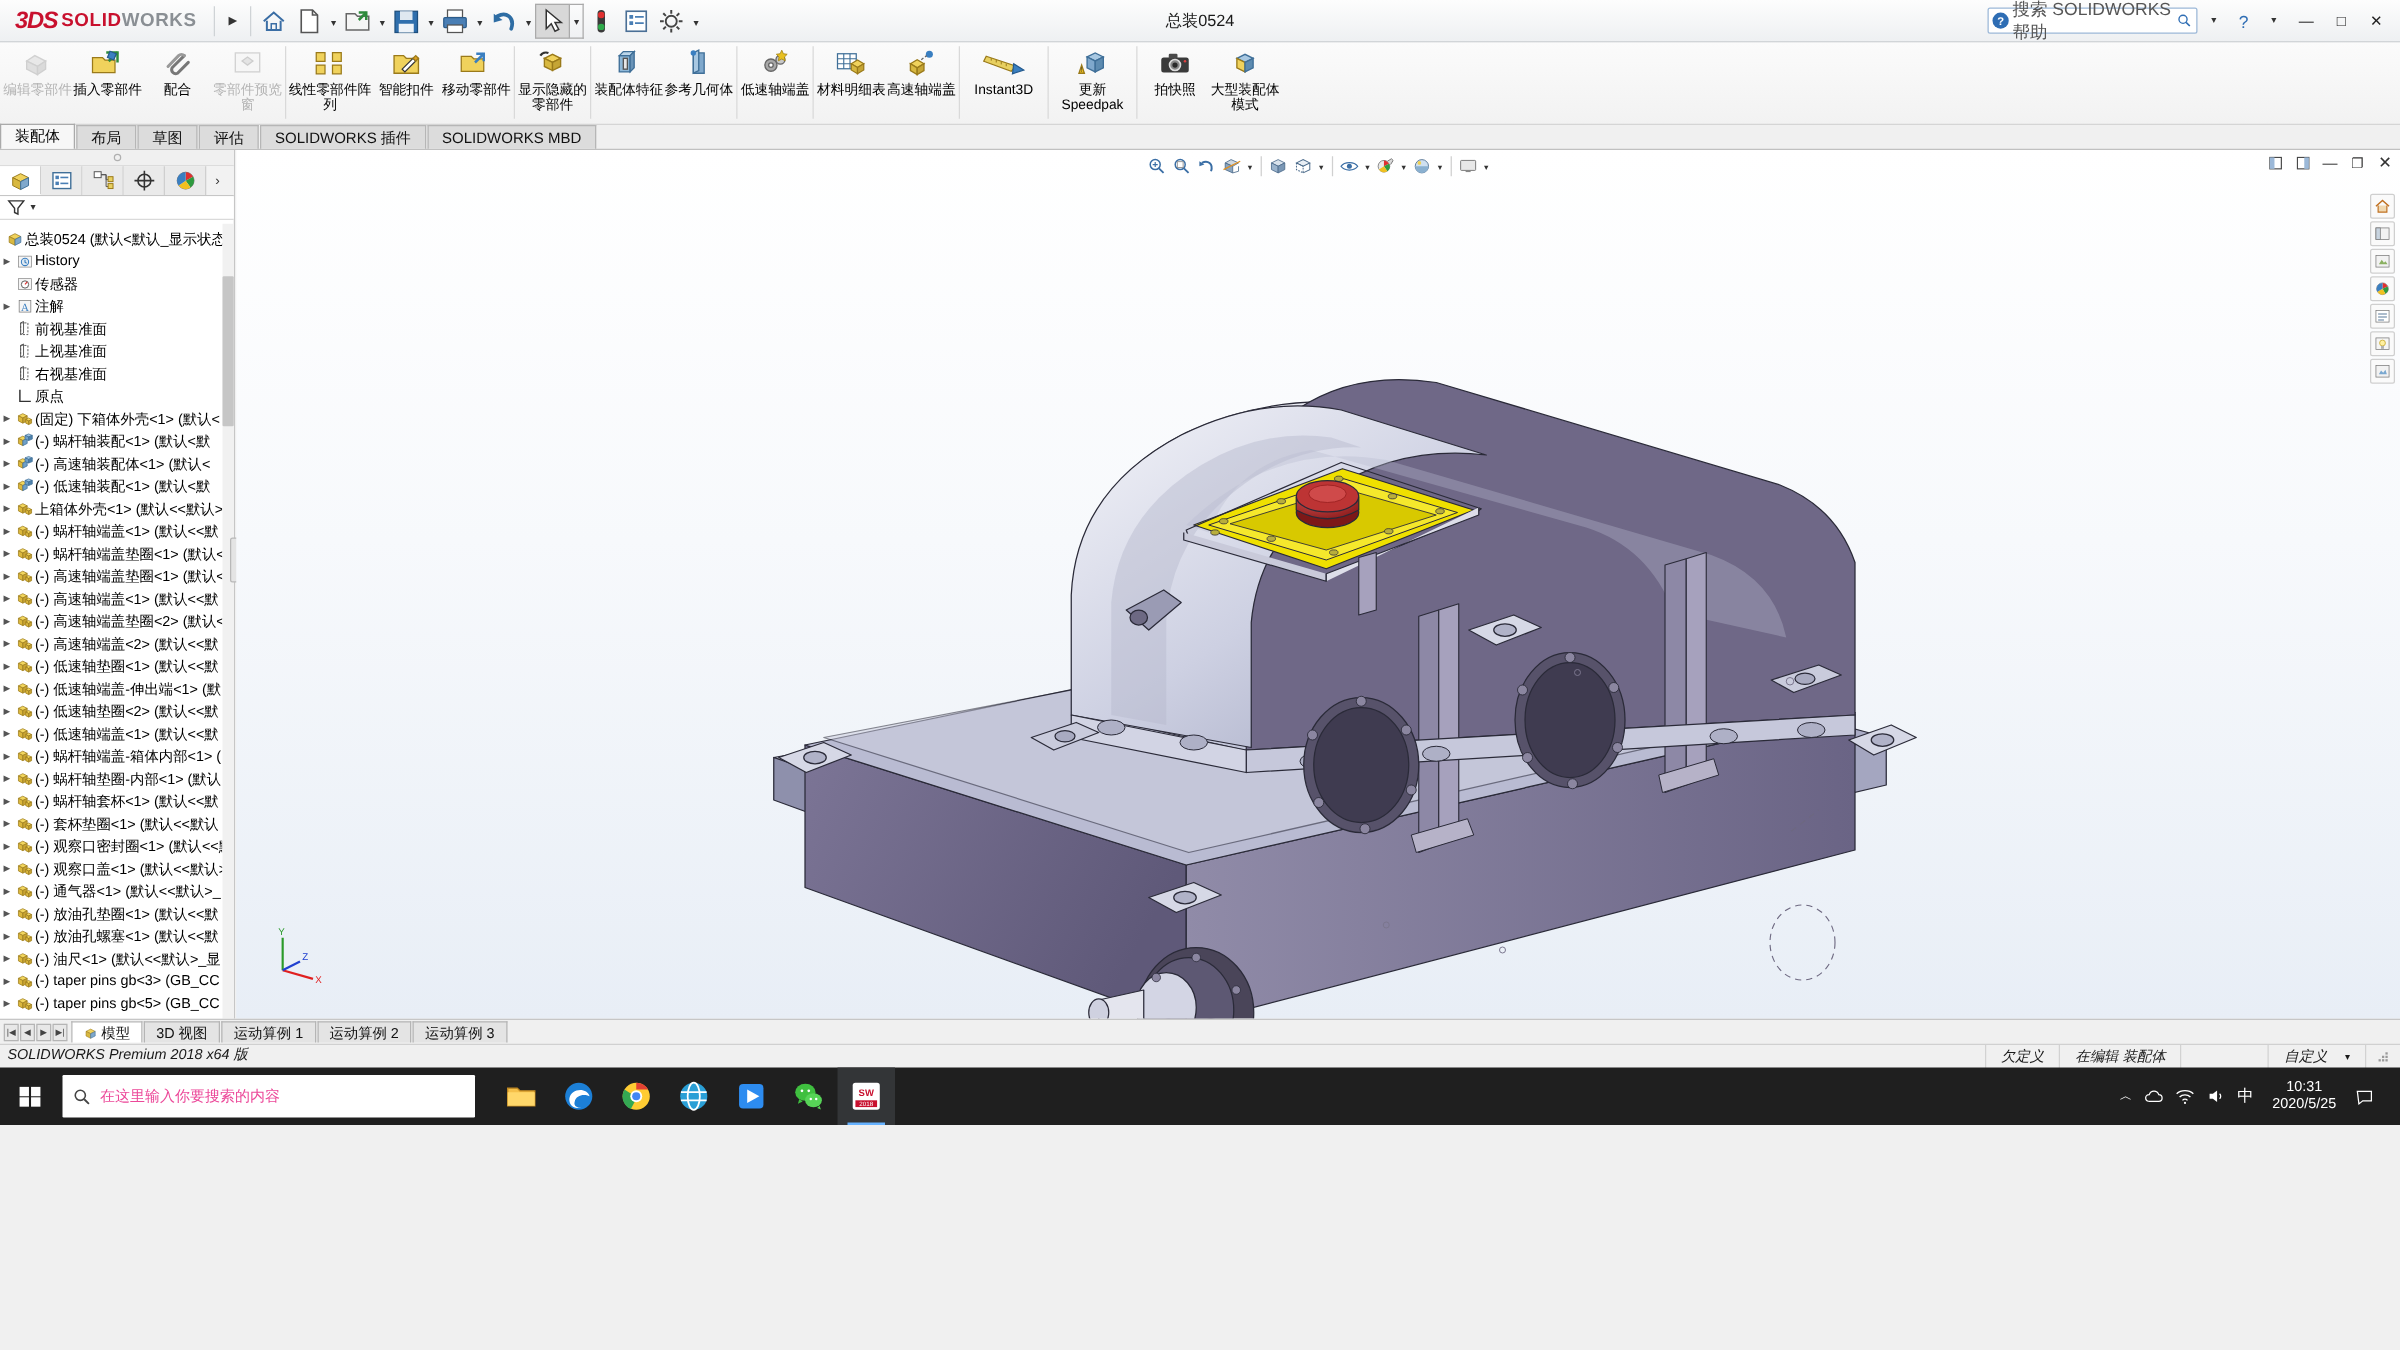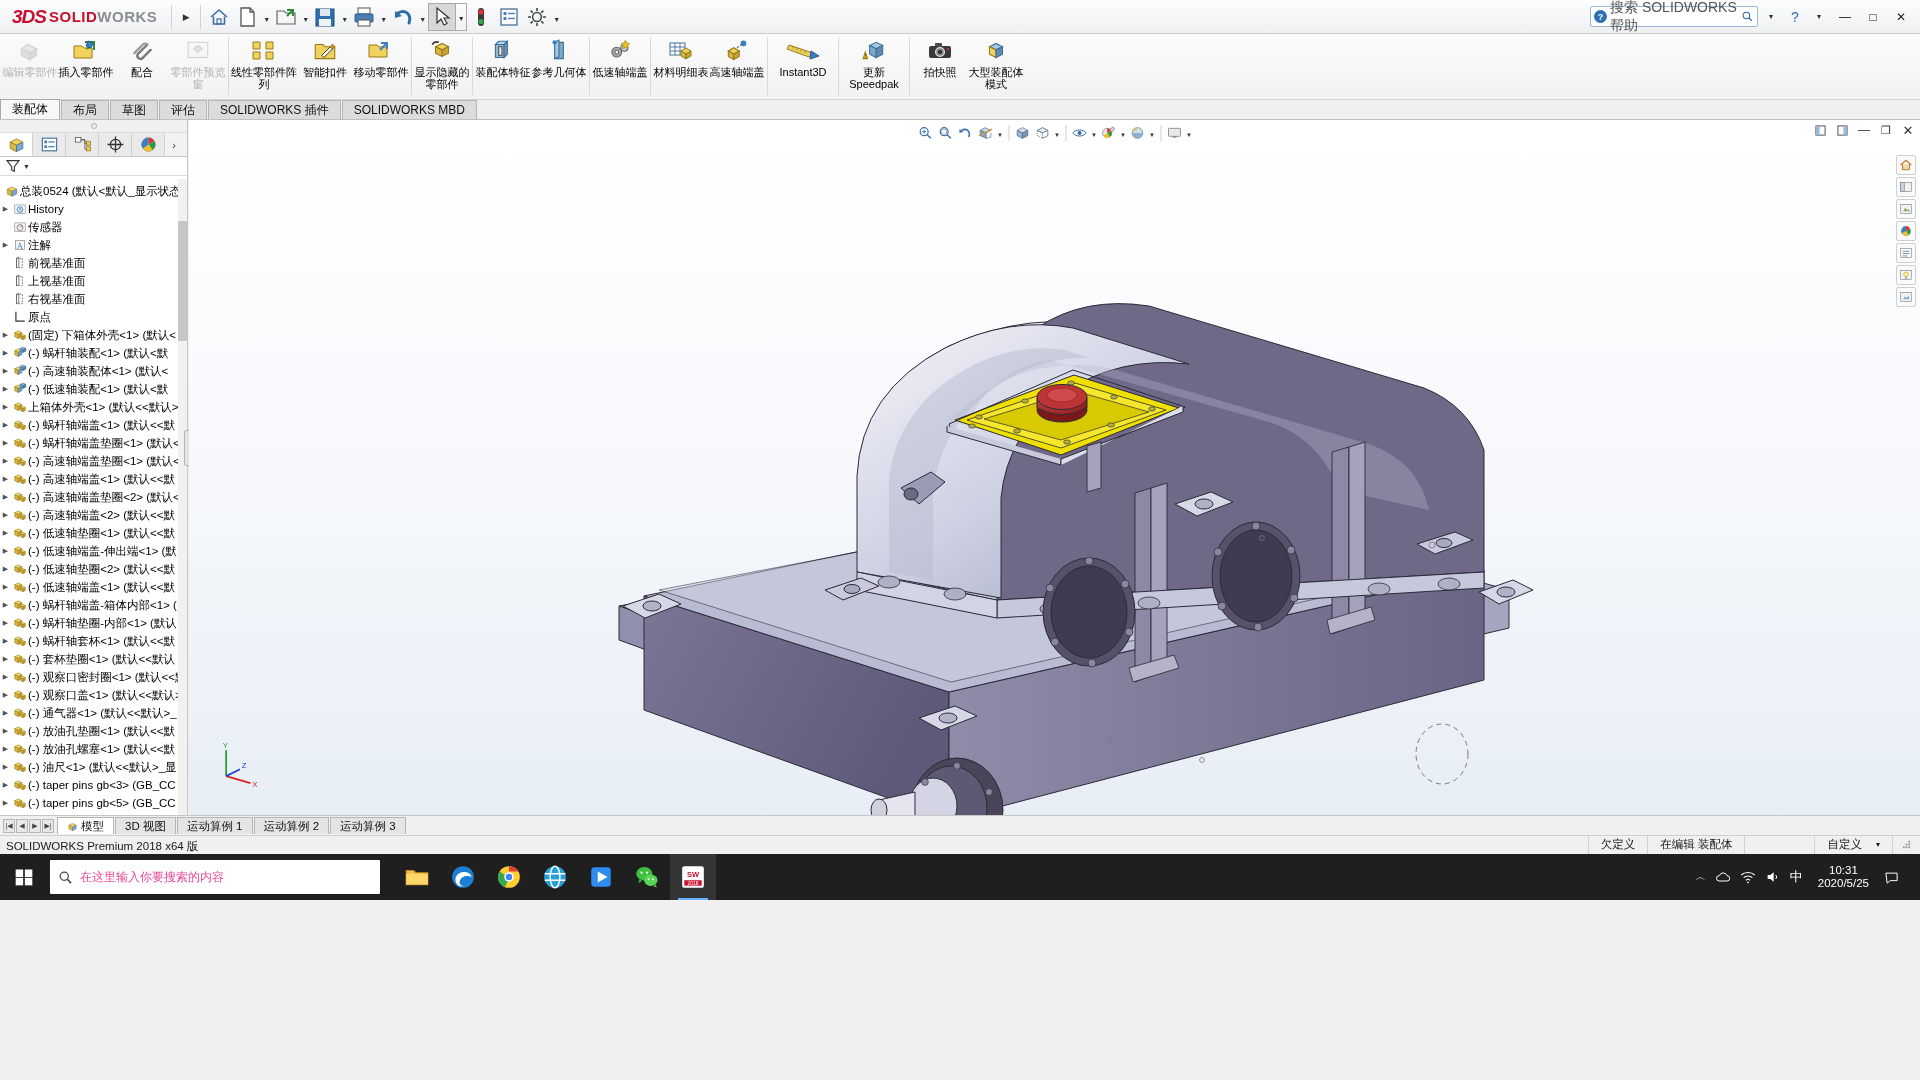--- a/index.html
+++ b/index.html
@@ -125,21 +125,21 @@
     color:#444; }
   .btab { height:17px; padding:0 9px; font-size:11.5px; border:1px solid #b5b5b5;
     background:#e4e4e4; display:flex; align-items:center; color:#111;
     border-bottom:none; margin-right:1px; }
   .btab.active { background:#fff; font-weight:normal; }
   .btab-ico { margin-right:3px; display:flex; }
 
   
   #status { position:absolute; left:0; top:835px; width:1920px; height:19px;
     background:#f0f0f0; border-top:1px solid #d0d0d0; display:flex;
-    align-items:flex-end; font-size:11.5px; color:#1a1a1a; }
+    align-items:flex-start; font-size:11.5px; color:#1a1a1a;font-style:italic; }
   #st-left { padding-left:6px; }
   #st-right { margin-left:auto; display:flex; align-items:center; }
   .st-cell { padding:0 12px; border-left:1px solid #d2d2d2; height:19px;
     display:flex; align-items:center; }
 
   
   #taskbar { position:absolute; left:0; top:854px; width:1920px; height:46px;
     background:#1f1f1f; display:flex; align-items:center; }
   #tb-start { width:48px; height:46px; display:flex; align-items:center;
     justify-content:center; }
@@ -242,20 +242,21 @@
   <div class="tb-btn">
     <svg class="tb-cav" viewBox="0 0 24 24">
         <circle cx="12" cy="12" r="4.4" fill="none" stroke="#444" stroke-width="1.5"></circle>
         <g stroke="#444" stroke-width="1.6">
           <path d="M12 3v3M12 18v3M3 12h3M18 12h3M5.6 5.6l2.1 2.1M16.3 16.3l2.1 2.1M18.4 5.6l-2.1 2.1M7.7 16.3l-2.1 2.1"></path>
         </g>
       </svg>
   </div>
   <div class="tb-drop">▼</div>
 
+  <div id="title-text">总装0524</div>
 
   <div id="tb-right">
     <div class="search-box">
       <span class="srch-q">?</span>
       <span class="srch-ph">搜索 SOLIDWORKS 帮助</span>
       <svg width="13" height="13" viewBox="0 0 24 24">
           <circle cx="10" cy="10" r="6" fill="none" stroke="#2e6db4" stroke-width="2"></circle>
           <path d="M14.5 14.5 L20 20" stroke="#2e6db4" stroke-width="2.4"></path>
         </svg>
     </div>

